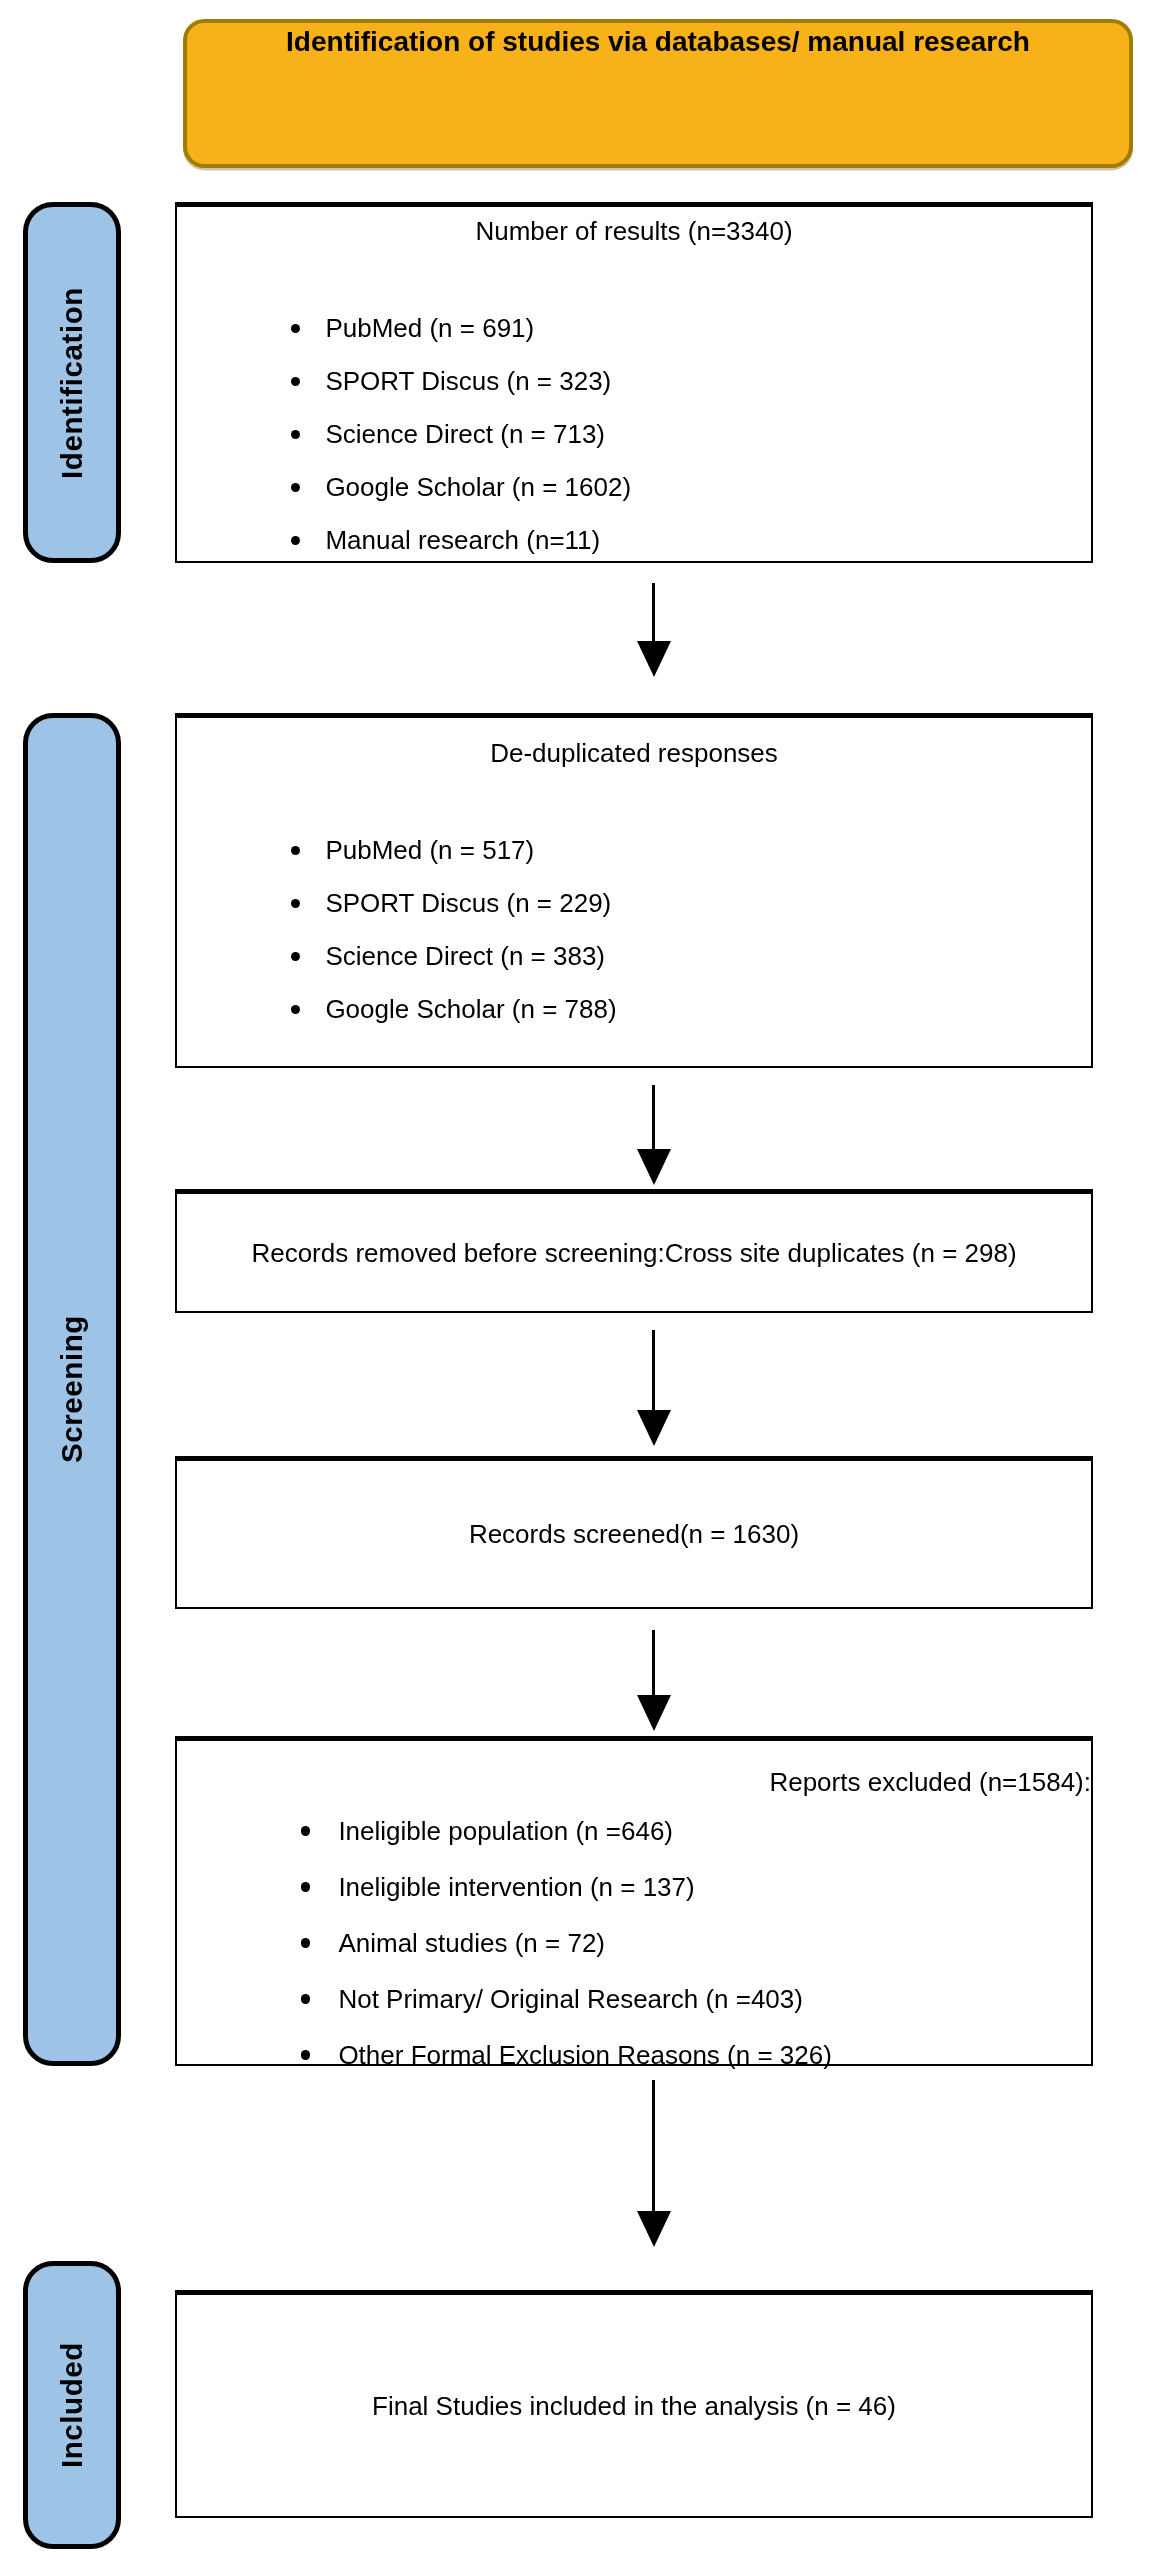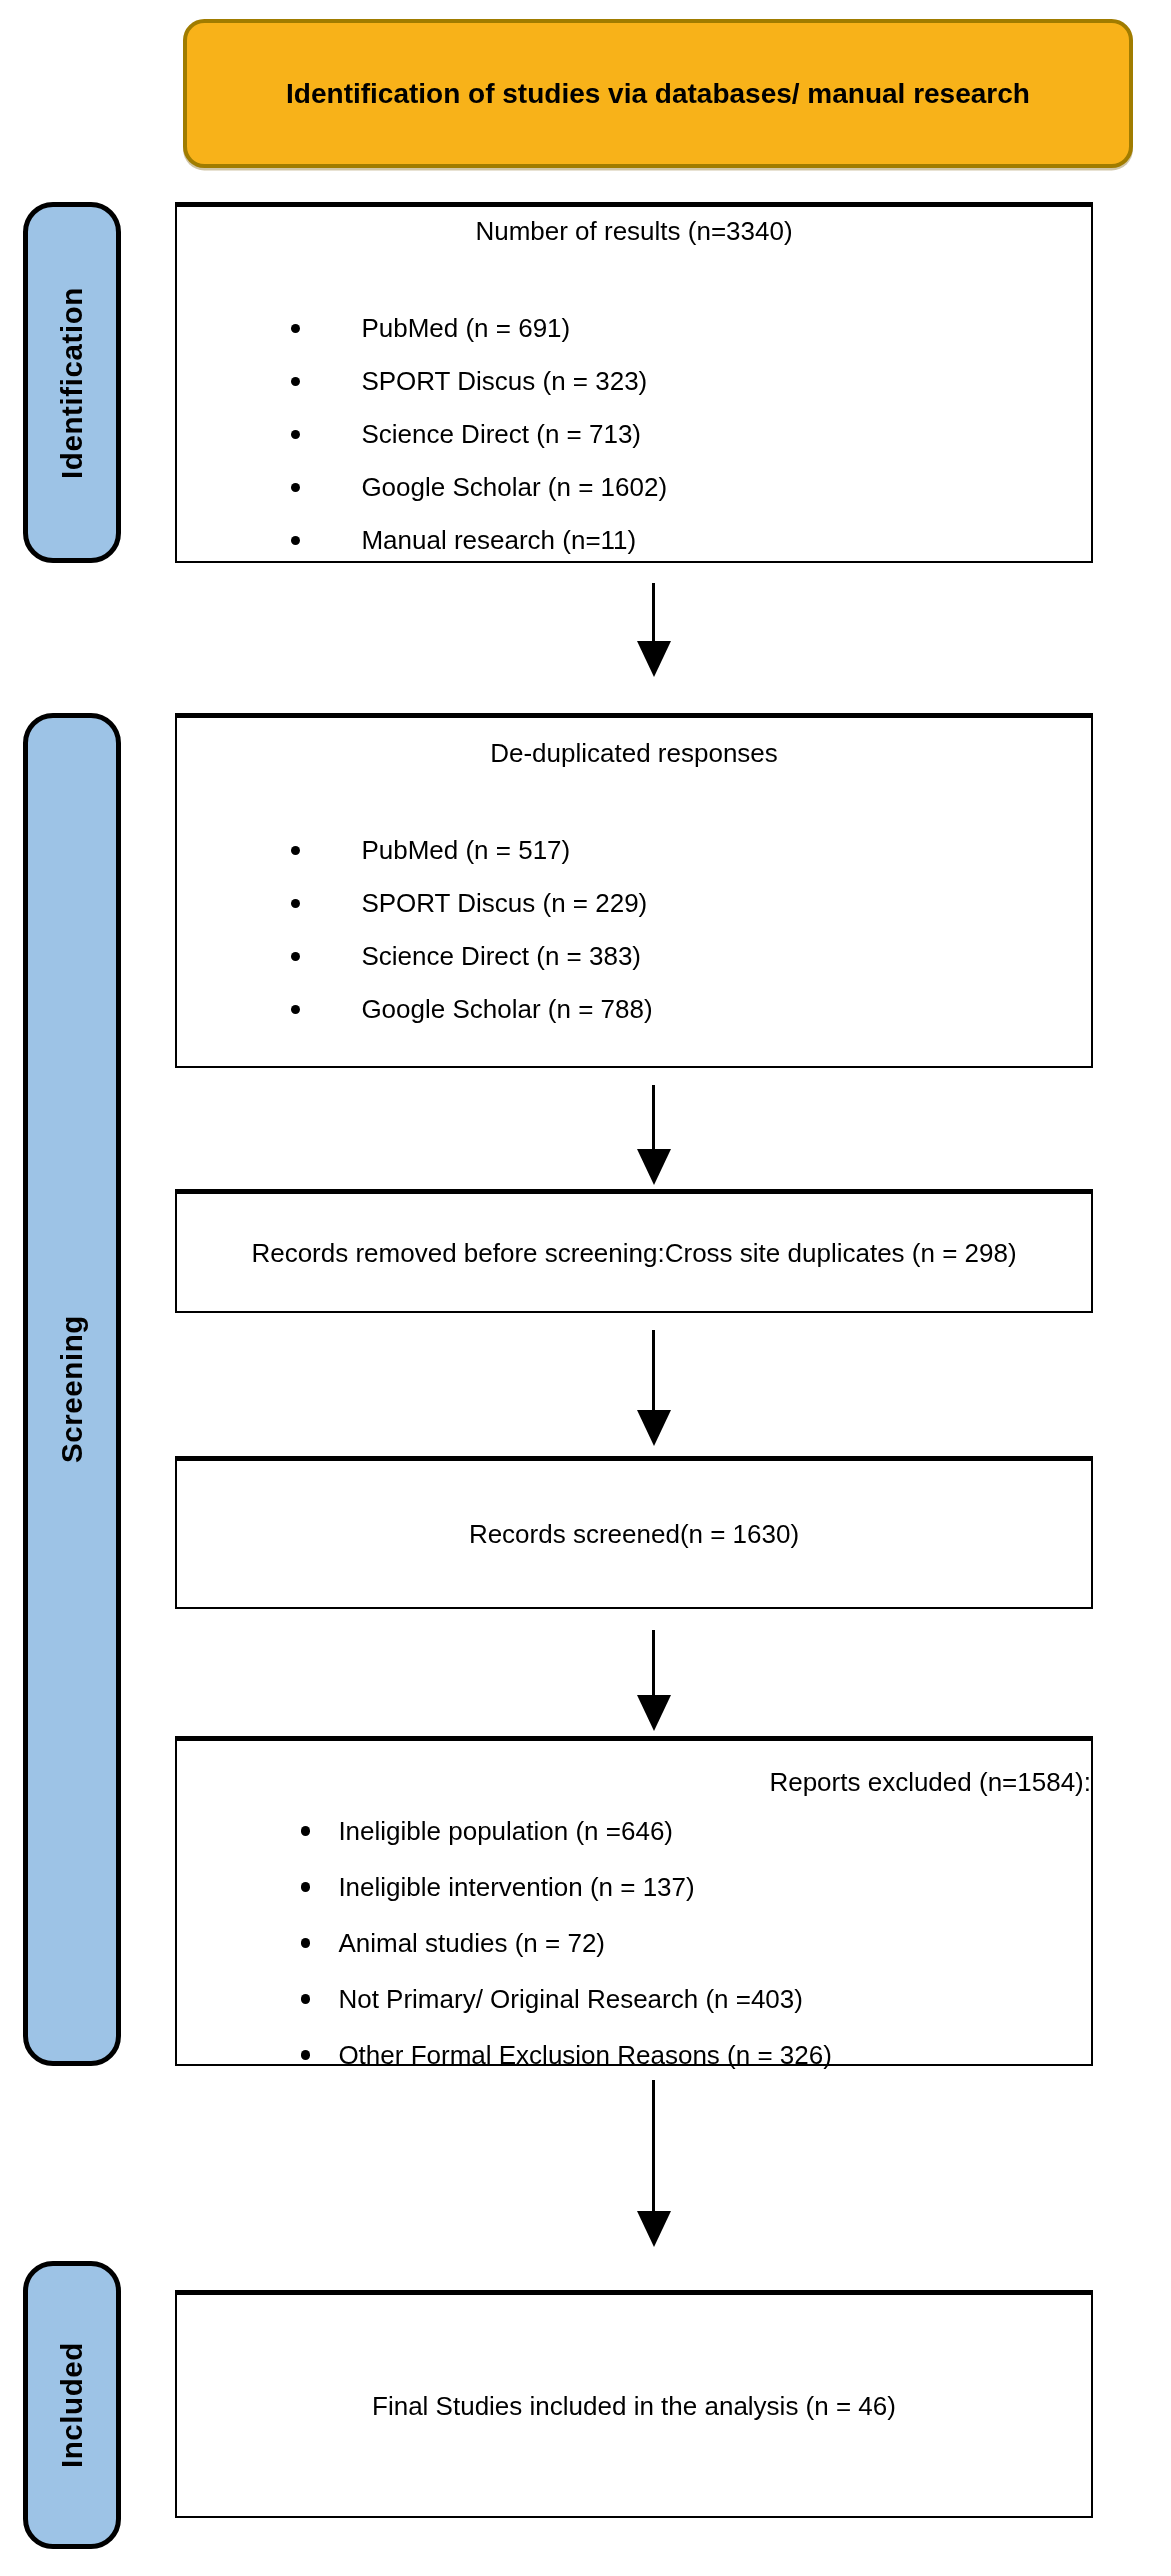--- a/index.html
+++ b/index.html
@@ -15,21 +15,21 @@
 
   
   .title-box {
     position: absolute;
     left: 183px; top: 19px;
     width: 950px; height: 149px;
     background: #F8B219;
     border: 4.4px solid #A07C00;
     border-radius: 21.4px;
     box-sizing: border-box;
-    display: flex; align-items: center; justify-content: center;
+    display: flex; justify-content: center;
     text-align: center;
     font-weight: bold;
     font-size: 28px;
     line-height: 38px;
     padding: 0 82px;
     box-shadow: 0 2.5px 0 rgba(120,90,0,0.35);
   }
 
   
   .side-label {
@@ -82,21 +82,21 @@
     height: 100%;
   }
 
   ul.bullets { list-style: none; margin: 0; padding: 0; }
   .bullets li { display: flex; align-items: center; }
   .dot {
     width: 9.4px; height: 9.4px; border-radius: 50%;
     background: #000; flex: 0 0 9.4px;
   }
   .box-results .bullets, .box-dedup .bullets { margin-top: 55px; }
-  .box-results .bullets li, .box-dedup .bullets li { height: 53px; padding-left: 114px; gap: 36px; }
+  .box-results .bullets li, .box-dedup .bullets li { height: 53px; padding-left: 114px; }
   .box-results .bullets .txt, .box-dedup .bullets .txt { margin-left: 25px; }
   .box-excluded .bullets { margin-top: 5px; }
   .box-excluded .bullets li { height: 56px; padding-left: 124px; }
   .box-excluded .bullets .txt { margin-left: 28px; }
 
   
   .arrow { position: absolute; left: 636px; width: 35px; }
   .arrow .shaft {
     margin: 0 auto;
     width: 2.5px;

